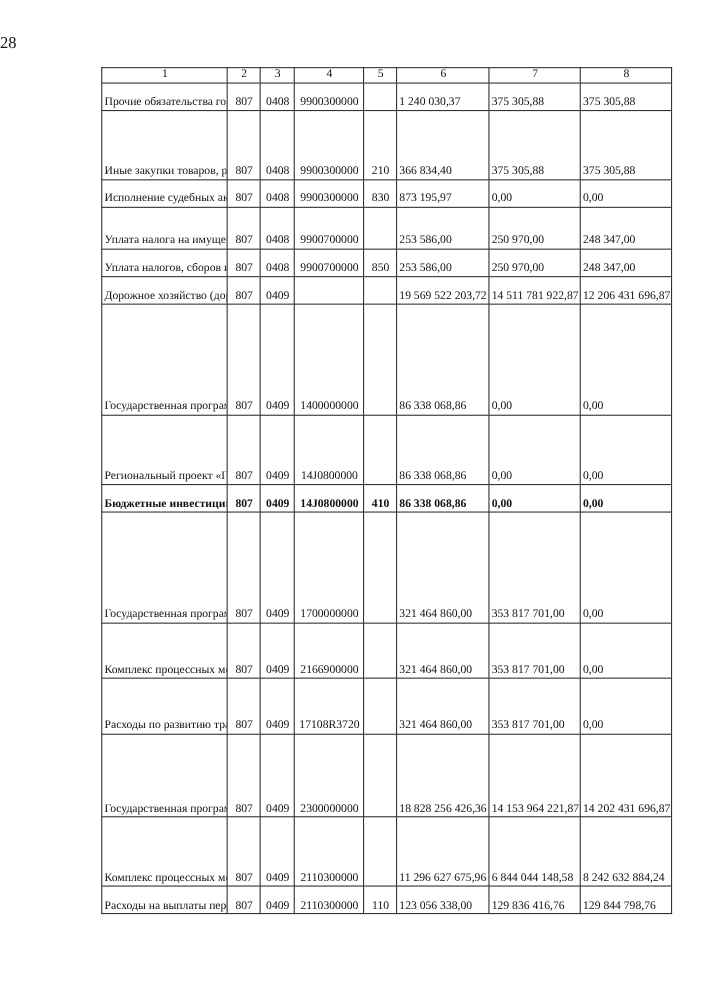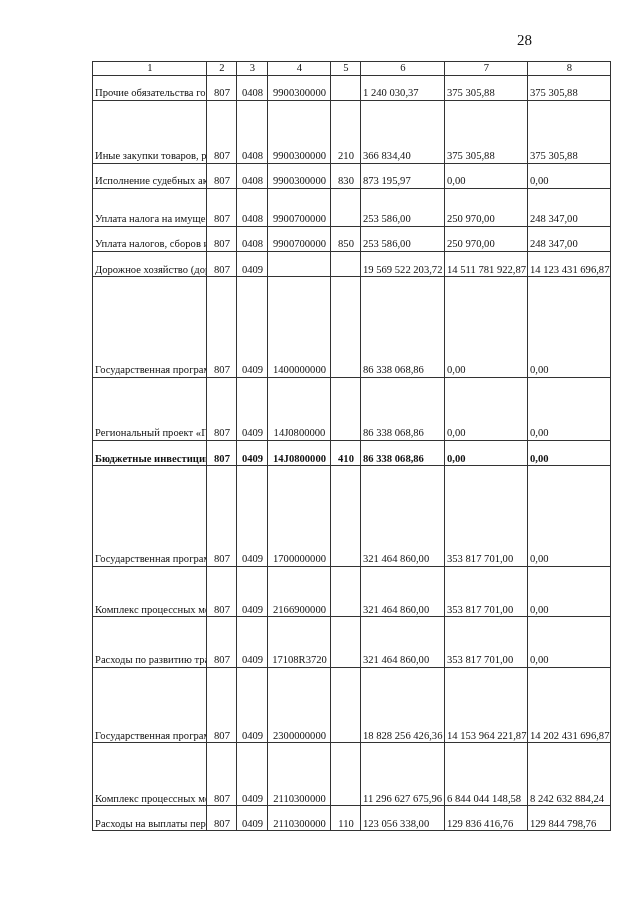--- a/index.html
+++ b/index.html
@@ -1,18 +1,18 @@
 <!DOCTYPE html>
 <html><head>
 <meta charset="utf-8">
 <style>
   html, body { margin: 0; padding: 0; background: #ffffff; }
   body { width: 640px; height: 905px; position: relative; overflow: hidden;
          font-family: "Liberation Serif", "DejaVu Serif", serif; color: #111; }
-  .page-number { position: absolute; top: 31px; left: 0; width: 532px; text-align: right;
+  .page-number { position: absolute; top: 31px; left: 0; width: 532px; text-align: left;
                  font-size: 15px; line-height: 18px; }
   table.budget { position: absolute; top: 61px; left: 92px; border-collapse: collapse;
                  table-layout: fixed; width: 518px; font-size: 10.6px; line-height: 12.6px; }
   table.budget td, table.budget th { border: 1px solid #333; padding: 0 1px 0 2px;
                  vertical-align: bottom; overflow: hidden; white-space: nowrap; }
   table.budget th { font-weight: normal; text-align: center; vertical-align: middle; height: 12px; }
   td.name { white-space: normal; text-align: left; vertical-align: top; padding-left: 3px; }
   td.c { text-align: center; }
   td.n { text-align: left; padding-right: 0; }
   col.c1 { width: 114px; } col.c2 { width: 30px; } col.c3 { width: 31px; }
@@ -99,21 +99,21 @@
         <td class="n">248 347,00</td>
       </tr>
       <tr style="height: 25.2px;">
         <td class="name">Дорожное хозяйство (дорожные фонды)</td>
         <td class="c">807</td>
         <td class="c">0409</td>
         <td class="c"></td>
         <td class="c"></td>
         <td class="n">19 569 522 203,72</td>
         <td class="n">14 511 781 922,87</td>
-        <td class="n">14 123 431 696,87</td>
+        <td class="n">12 206 431 696,87</td>
       </tr>
       <tr style="height: 100.8px;">
         <td class="name">Государственная программа Удмуртской Республики «Создание условий для устойчивого экономического развития Удмуртской Республики»</td>
         <td class="c">807</td>
         <td class="c">0409</td>
         <td class="c">1400000000</td>
         <td class="c"></td>
         <td class="n">86 338 068,86</td>
         <td class="n">0,00</td>
         <td class="n">0,00</td>

